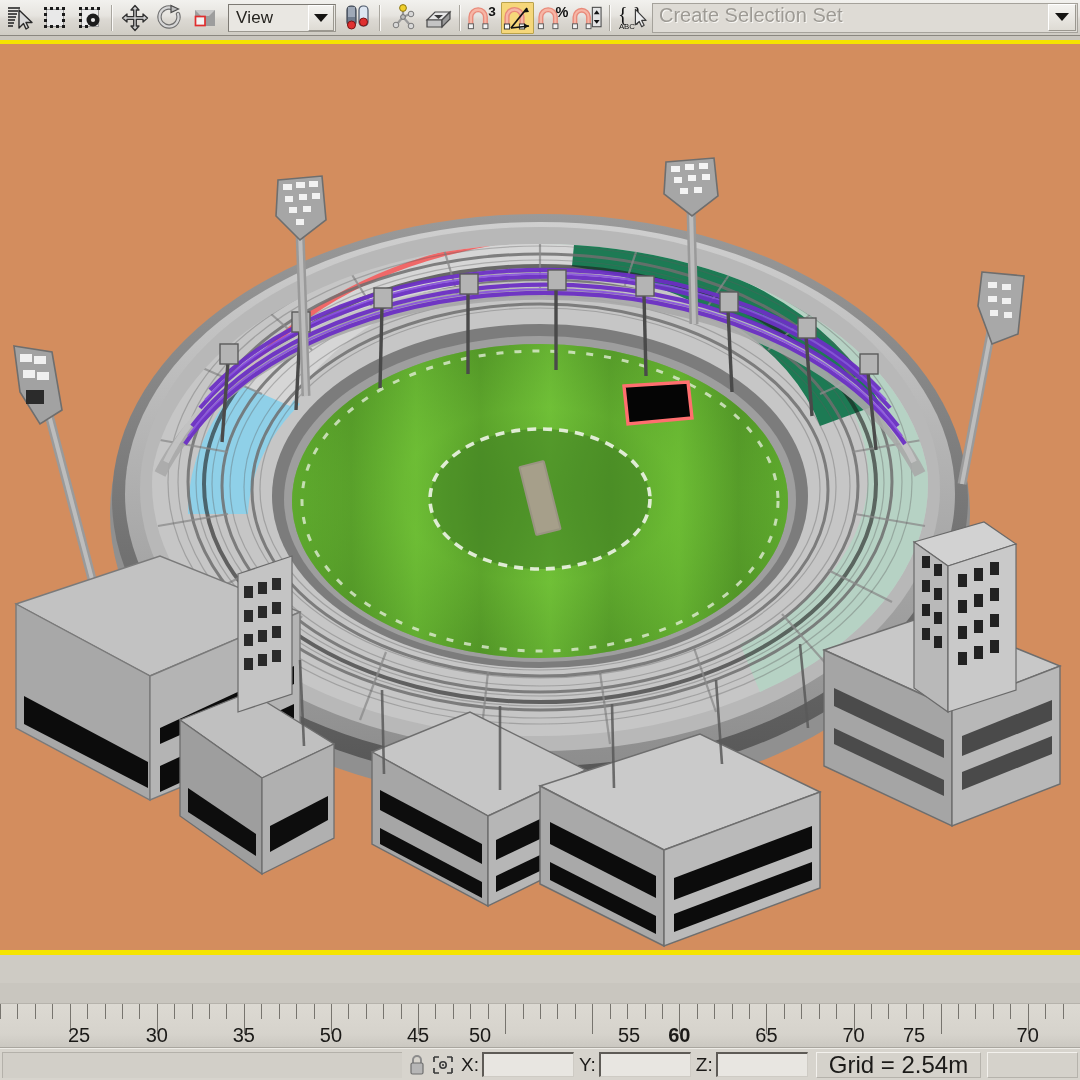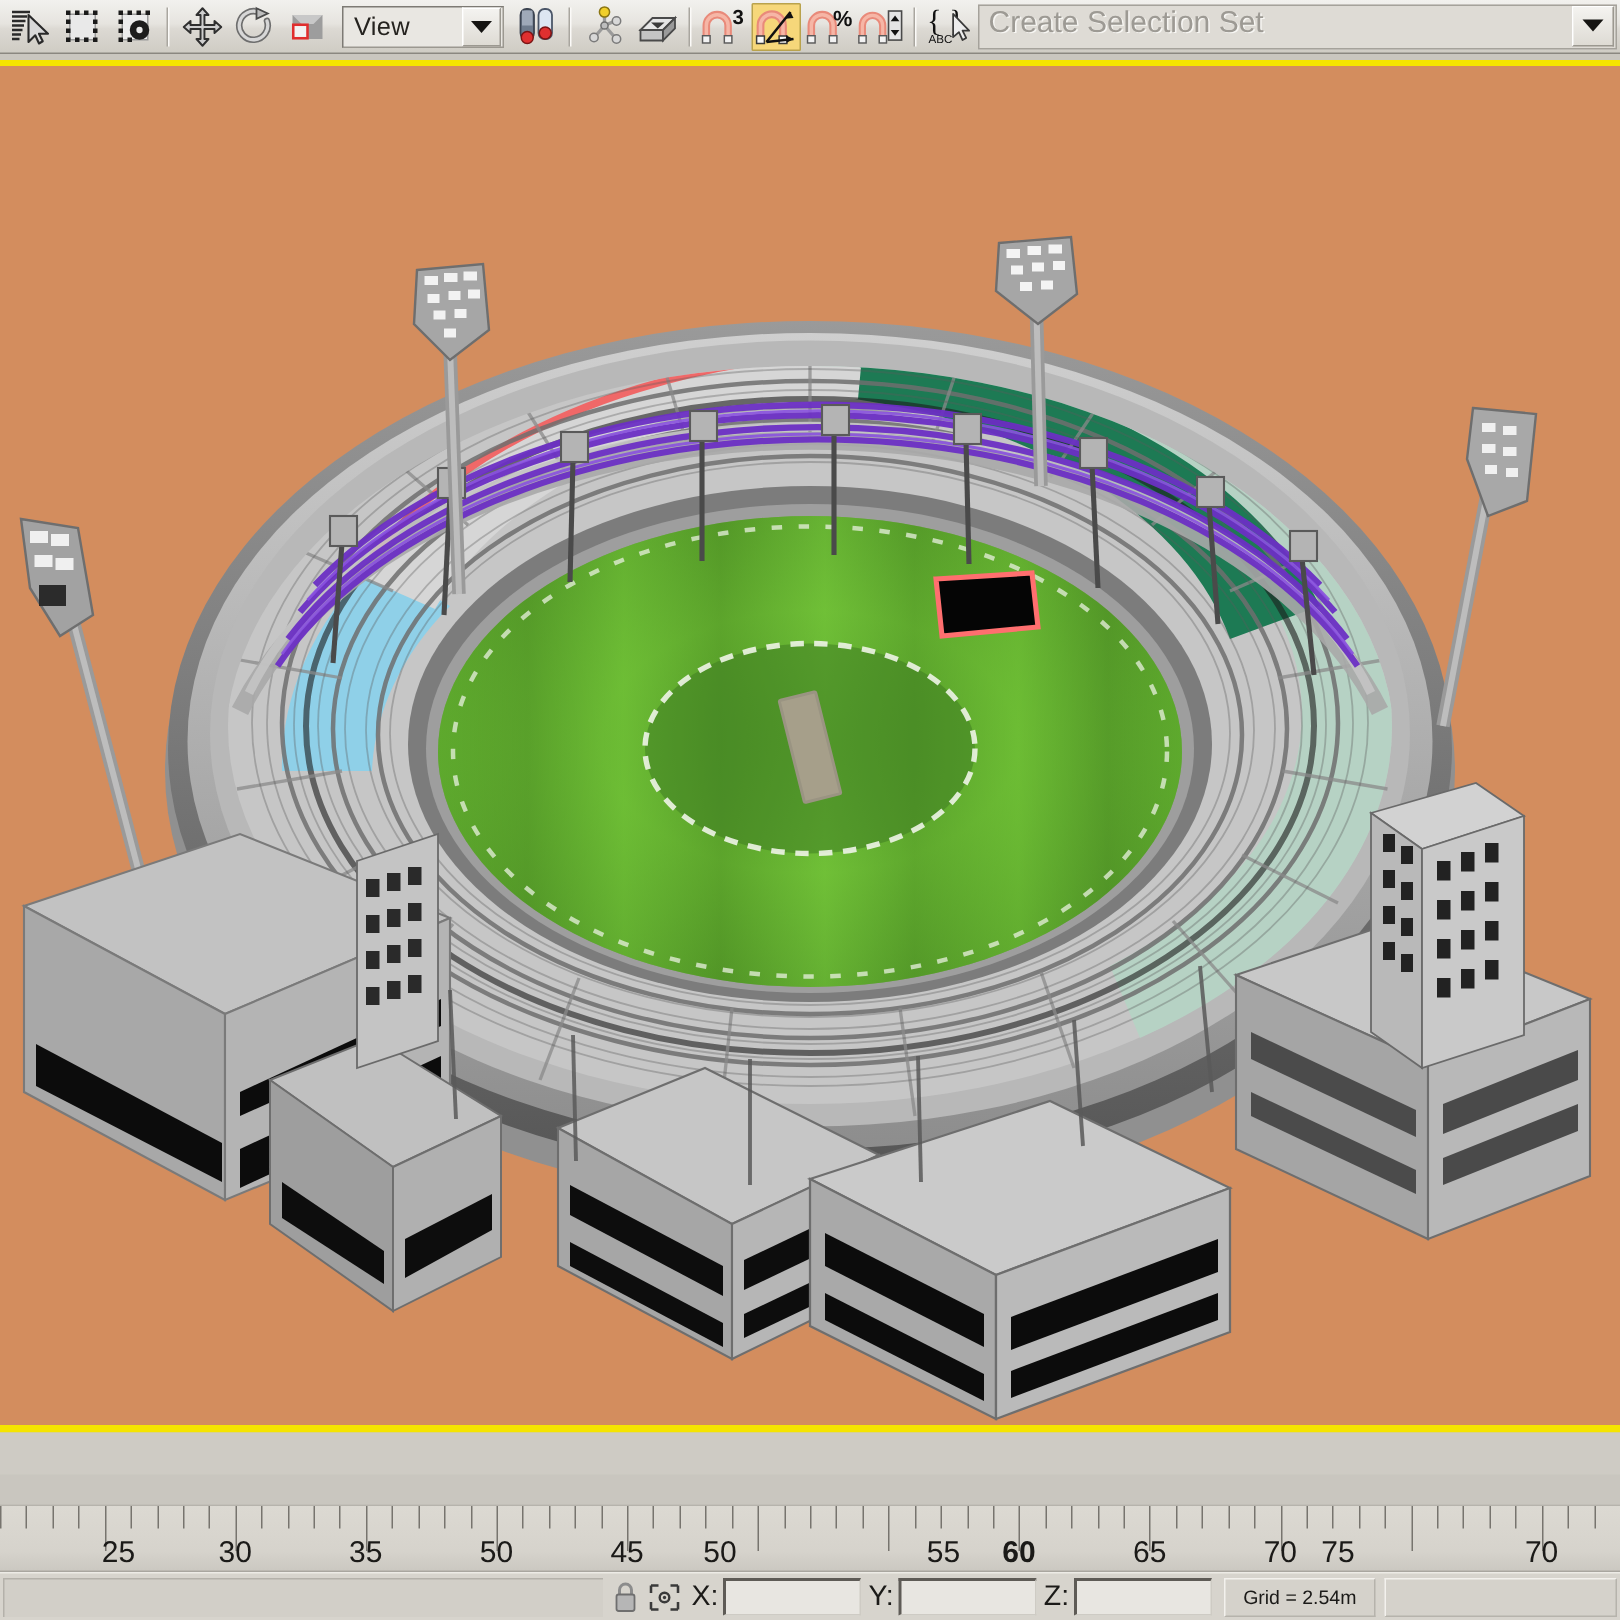--- a/index.html
+++ b/index.html
@@ -180,21 +180,21 @@
     padding-left: 4px;
   }
   .gridbox {
     height: 26px;
     margin-left: 8px;
     padding: 0 12px;
     background: #d5d2cb;
     border: 1px solid #b6b3ac;
     border-top-color: #f3f1ed; border-left-color: #f3f1ed;
     display: flex; align-items: center;
-    font-size: 13px; color: #1b1a18;
+    font-size: 24px; color: #1b1a18;
     flex: 0 0 auto;
   }
   .sb-endbox {
     flex: 1 1 auto;
     height: 26px;
     margin-left: 6px; margin-right: 2px;
     background: #d5d2cb;
     border: 1px solid #b6b3ac;
     border-top-color: #f3f1ed; border-left-color: #f3f1ed;
   }
@@ -820,21 +820,21 @@
       <div class="rlabel" style="left: 79px;">25</div>
       <div class="rlabel" style="left: 156.774px;">30</div>
       <div class="rlabel" style="left: 243.871px;">35</div>
       <div class="rlabel" style="left: 330.968px;">50</div>
       <div class="rlabel" style="left: 418.065px;">45</div>
       <div class="rlabel" style="left: 480px;">50</div>
       <div class="rlabel" style="left: 585px; margin-left: 44px;">55</div>
       <div class="rlabel" style="left: 679.355px; font-weight: bold;">60</div>
       <div class="rlabel" style="left: 766.452px;">65</div>
       <div class="rlabel" style="left: 853.548px;">70</div>
-      <div class="rlabel" style="left: 892px;">75</div>
+      <div class="rlabel" style="left: 914px;">75</div>
       <div class="rlabel" style="left: 1027.74px;">70</div>
     </div>
 
   <div class="statusbar">
     <div class="sb-spacer" style="flex:0 0 400px;"></div>
 
     <div class="sb-icon">
       <svg width="18" height="22" viewBox="0 0 18 22">
         <path d="M5 9 L5 6 A4 4 0 0 1 13 6 L13 9" fill="none" stroke="#8c8c8c" stroke-width="2"></path>
         <rect x="3" y="9" width="12" height="11" rx="1.5" fill="#b6b6b6" stroke="#6f6f6f" stroke-width="1.2"></rect>

